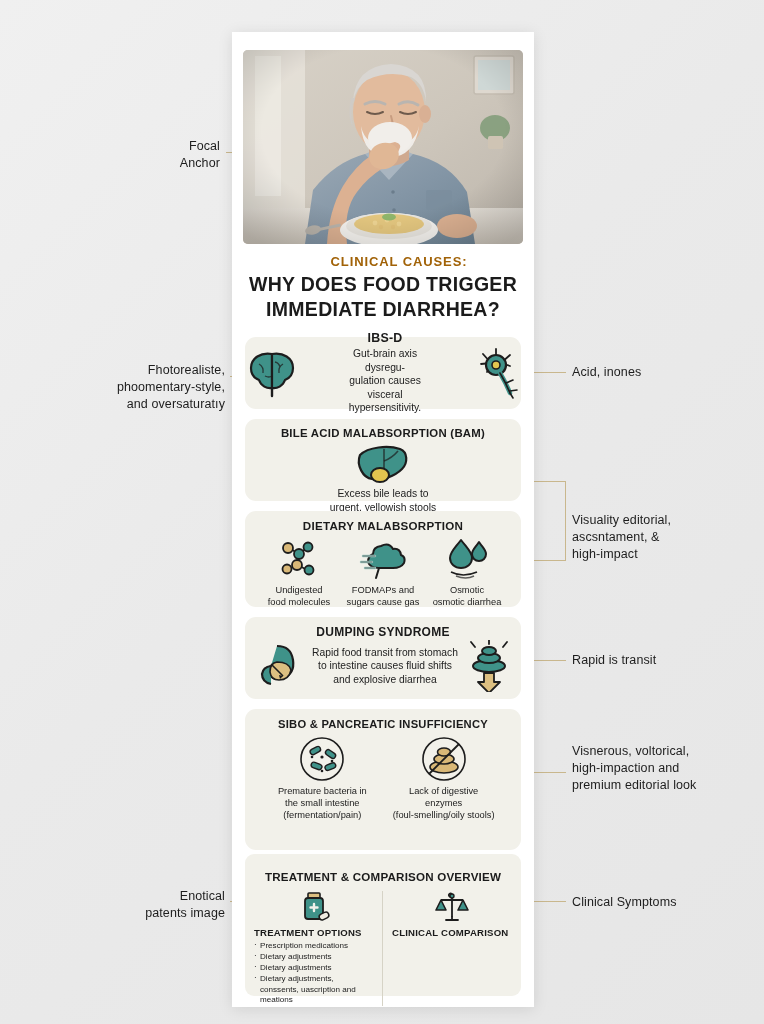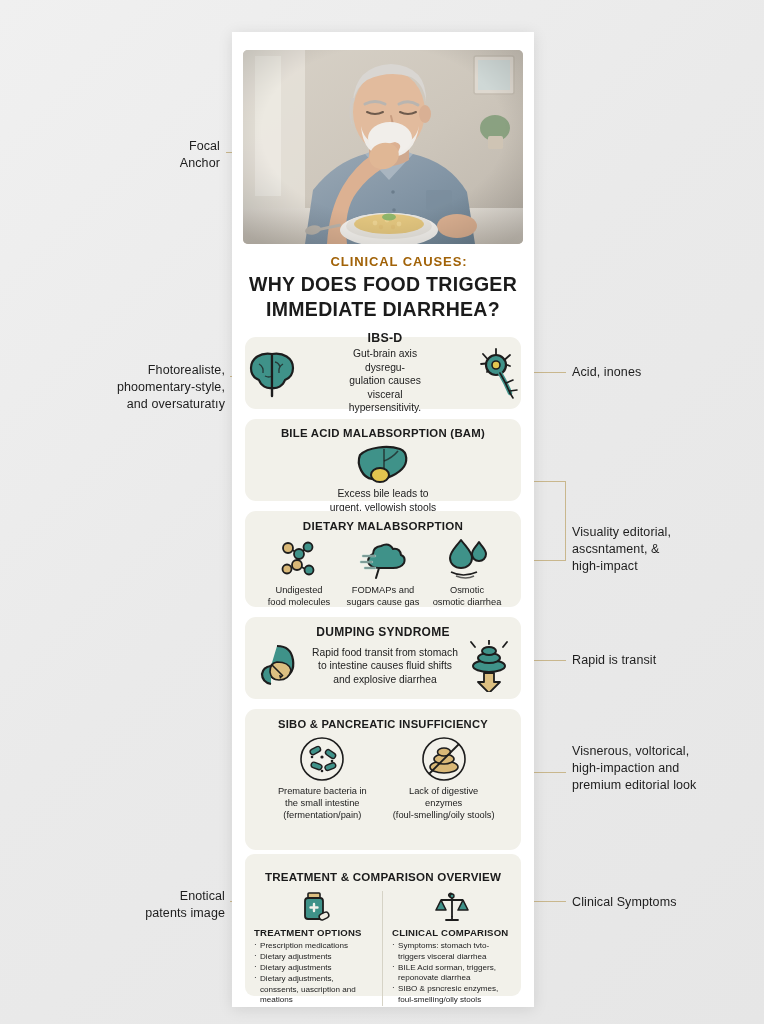--- a/index.html
+++ b/index.html
@@ -91,21 +91,21 @@
     <span style="white-space: pre-line;">Enotical
 patents image</span>
   </div>
   <div class="lead" style="left:230px; top:901px; width:30px;"></div>
 
   <div class="anno right" style="left:572px; top:364px; width:170px;">
     <span style="white-space: pre-line;">Acid, inones</span>
   </div>
   <div class="lead" style="left:528px; top:372px; width:38px;"></div>
 
-  <div class="anno right" style="left:572px; top:512px; width:175px;margin-top:12px;">
+  <div class="anno right" style="left:572px; top:512px; width:175px;">
     <span style="white-space: pre-line;">Visuality editorial,
 ascsntament, &amp;
 high-impact</span>
   </div>
   <div class="lead" style="left:528px; top:481px; width:38px;"></div>
   <div class="lead" style="left:528px; top:560px; width:38px;"></div>
   <div class="lead" style="left:565px; top:481px; width:1px; height:79px;"></div>
 
   <div class="anno right" style="left:572px; top:652px; width:170px;">
     <span style="white-space: pre-line;">Rapid is transit</span>
@@ -412,23 +412,18 @@
           <div class="halficon">
             <svg width="36" height="34" viewBox="0 0 36 34">
               <path d="M18 4v22M7 9h22M18 4a1.6 1.6 0 100 .1" stroke="#1d1d1d" stroke-width="1.8" fill="none"></path>
               <circle cx="18" cy="5" r="2" fill="#3f9289" stroke="#1d1d1d" stroke-width="1.4"></circle>
               <path d="M7 9L2 19h10z" fill="#3f9289" stroke="#1d1d1d" stroke-width="1.6" stroke-linejoin="round"></path>
               <path d="M29 9l-5 10h10z" fill="#3f9289" stroke="#1d1d1d" stroke-width="1.6" stroke-linejoin="round"></path>
               <path d="M12 29h12M18 26v3" stroke="#1d1d1d" stroke-width="1.8" stroke-linecap="round"></path>
             </svg>
           </div>
           <div class="halftitle">CLINICAL COMPARISON</div>
-          <ul class="bullets">
-            <li>Symptoms: stomach tvto-triggers visceral diarrhea</li>
-            <li>BILE Acid sorman, triggers, reponovate diarrhea</li>
-            <li>SIBO &amp; psncresic enzymes, foul-smelling/olly stools</li>
-          </ul>
         </div>
       </div>
     </div>
 
   </div>
 </div>
 
 </body></html>

